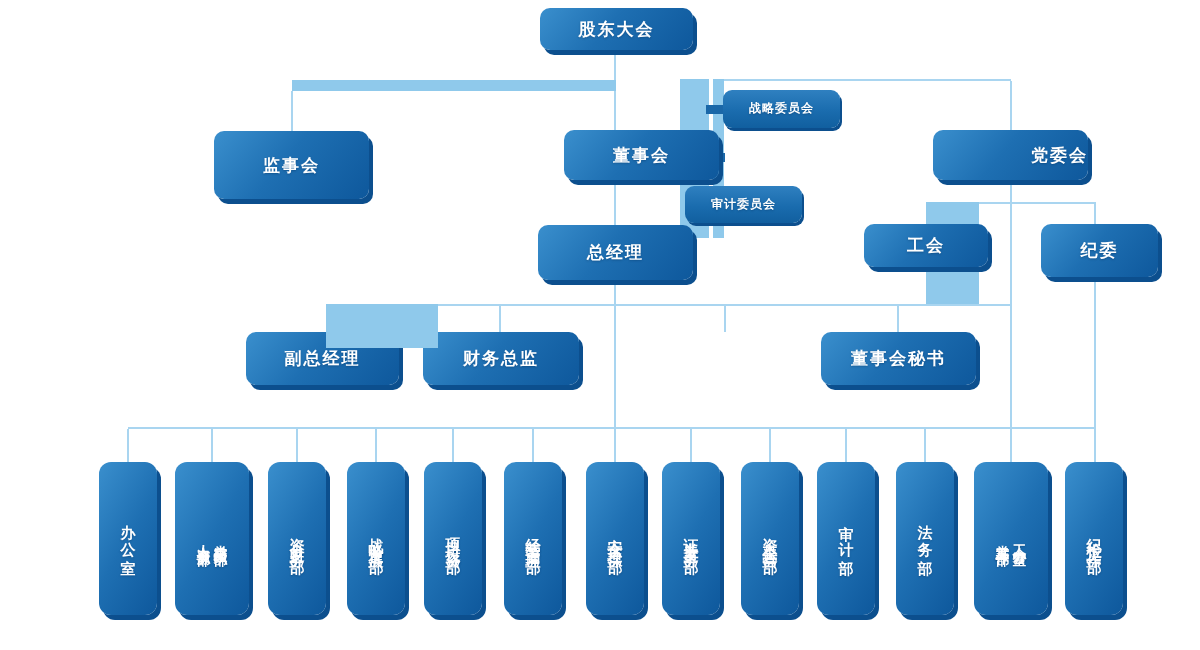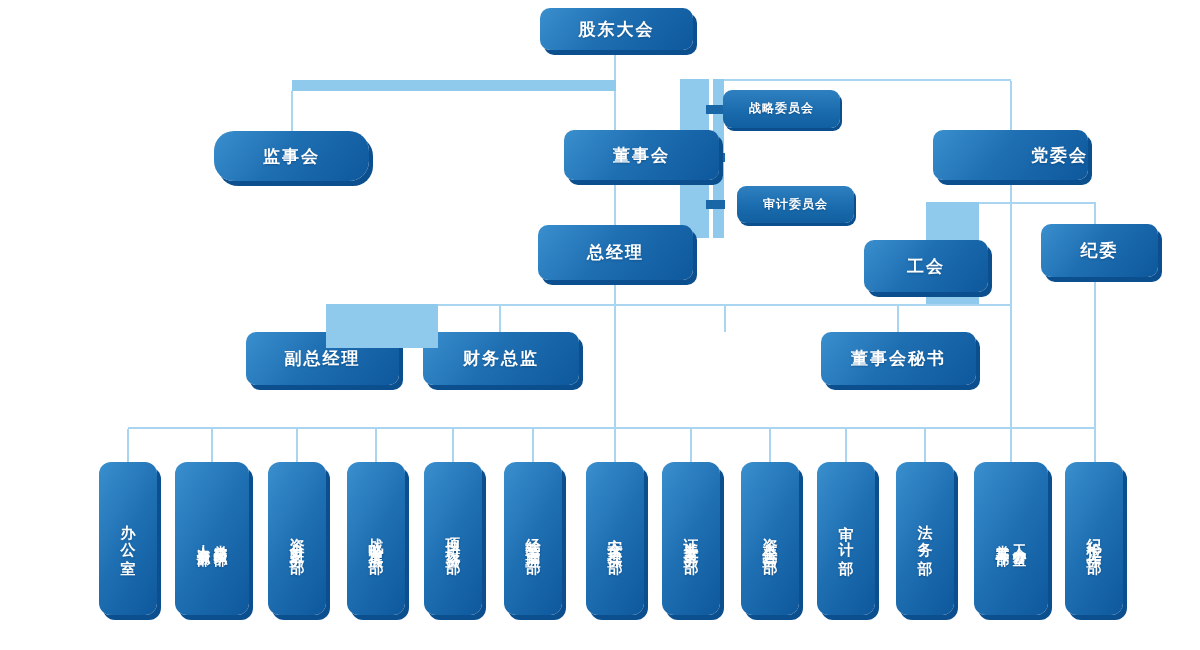--- a/index.html
+++ b/index.html
@@ -81,41 +81,41 @@
   <div class="line" style="left:504px;top:429px;width:2px;height:33px;"></div>
   <div class="line" style="left:662px;top:429px;width:2px;height:33px;"></div>
   <div class="line" style="left:741px;top:429px;width:2px;height:33px;"></div>
   <div class="line" style="left:817px;top:429px;width:2px;height:33px;"></div>
   <div class="line" style="left:896px;top:429px;width:2px;height:33px;"></div>
 
   <div class="node lvl" style="left:512px;top:8px;width:153px;height:42px;">
     <span class="label">股东大会</span>
   </div>
 
-  <div class="node lvl" style="left:186px;top:131px;width:155px;height:50px;border-radius:20px;">
+  <div class="node lvl" style="left:186px;top:131px;width:155px;height:68px;">
     <span class="label">监事会</span>
   </div>
   <div class="node lvl" style="left:536px;top:130px;width:155px;height:50px;">
     <span class="label">董事会</span>
   </div>
   <div class="node lvl" style="left:905px;top:130px;width:155px;height:50px;justify-content:flex-end;">
     <span class="label">党委会</span>
   </div>
 
   <div class="node committee" style="left:695px;top:90px;width:117px;height:38px;">
     <span class="label">战略委员会</span>
   </div>
-  <div class="node committee" style="left:709px;top:186px;width:117px;height:37px;">
+  <div class="node committee" style="left:657px;top:186px;width:117px;height:37px;">
     <span class="label">审计委员会</span>
   </div>
 
   <div class="node lvl" style="left:510px;top:225px;width:155px;height:55px;">
     <span class="label">总经理</span>
   </div>
-  <div class="node lvl" style="left:836px;top:240px;width:124px;height:52px;">
+  <div class="node lvl" style="left:836px;top:224px;width:124px;height:43px;">
     <span class="label">工会</span>
   </div>
   <div class="node lvl" style="left:1013px;top:224px;width:117px;height:53px;">
     <span class="label">纪委</span>
   </div>
 
   <div class="node lvl" style="left:218px;top:332px;width:153px;height:53px;align-items:center;">
     <span class="label">副总经理</span>
   </div>
   <div class="node lvl" style="left:395px;top:332px;width:156px;height:53px;">

